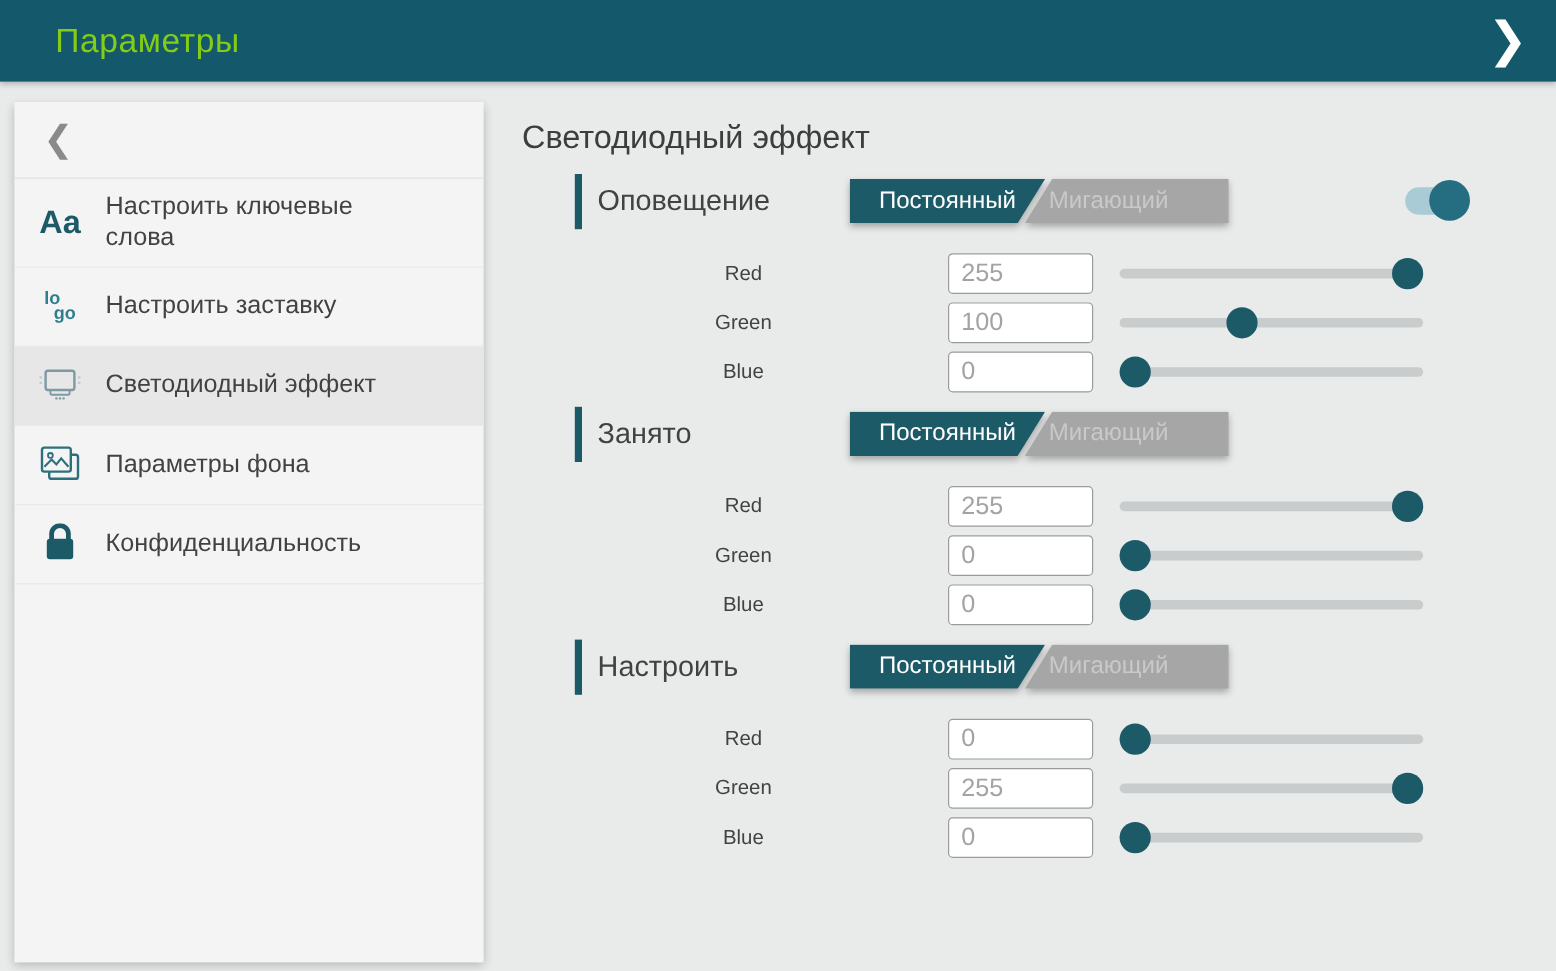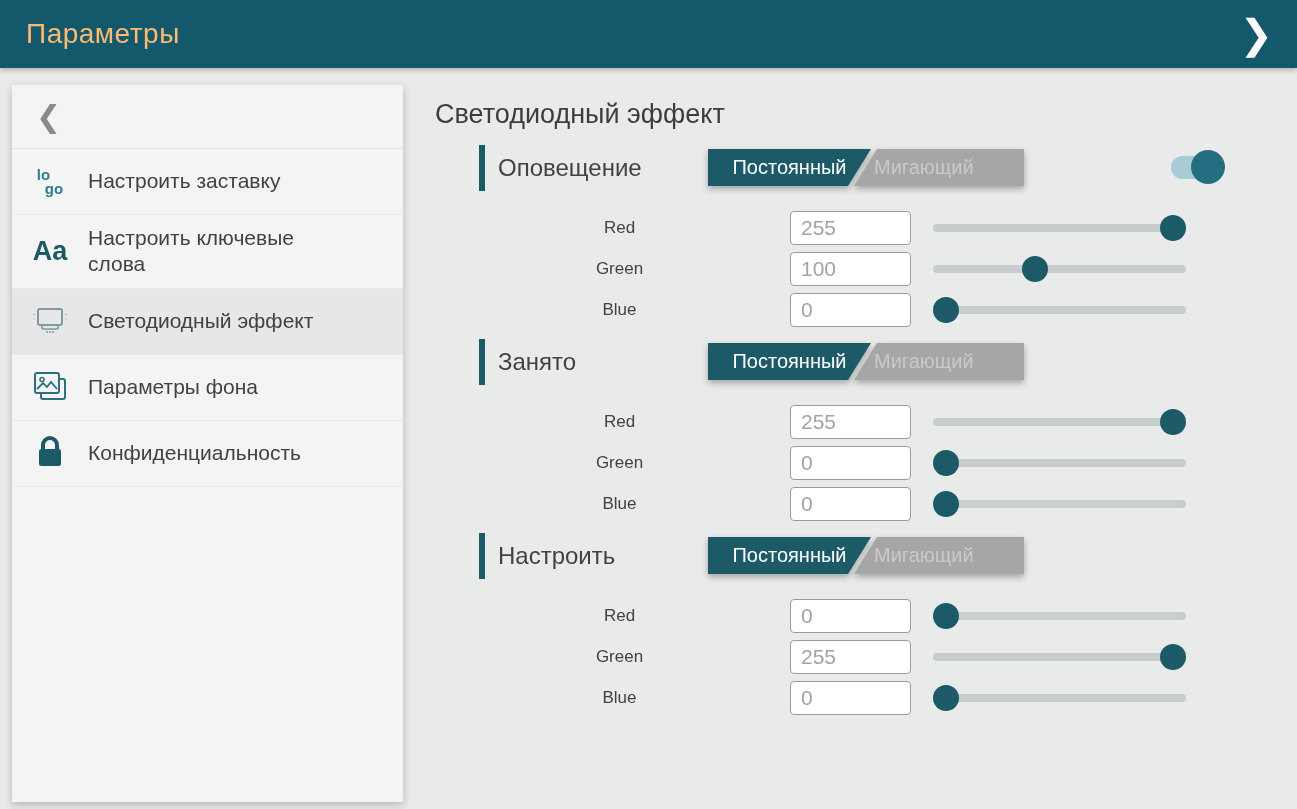--- a/index.html
+++ b/index.html
@@ -1,21 +1,21 @@
 <!DOCTYPE html>
 <html><head>
 <meta charset="utf-8">
 <style>
   * { margin:0; padding:0; box-sizing:border-box; font-family:"Liberation Sans","DejaVu Sans",sans-serif; }
   html,body { width:1297px; height:809px; background:#e9ebeb; overflow:hidden; position:relative; }
 
   
   .app-header { position:absolute; top:0; left:0; width:100%; height:68px; background:#14596b;
                 display:flex; align-items:center; box-shadow:0 2px 5px rgba(0,0,0,0.25); z-index:5; }
-  .app-title { color:#fdba74; font-size:28px; margin-left:26px; font-weight:400; letter-spacing:0.5px; }
+  .app-title { color:#84cc16; font-size:28px; margin-left:46px; font-weight:400; letter-spacing:0.5px; }
   .collapse-btn { position:absolute; right:16px; top:8px; color:#ffffff; font-size:40px; font-weight:700;
                   cursor:pointer; line-height:52px; padding:0 8px; }
 
   
   .sidebar { position:absolute; left:12px; top:85px; width:391px; height:717px; background:#f4f4f4;
              box-shadow:0 3px 8px rgba(0,0,0,0.22); z-index:2; }
   .sidebar-back { height:64px; display:flex; align-items:center; border-bottom:1px solid #e2e2e2; }
   .back-icon { color:#8a8a8a; font-size:30px; font-weight:700; margin-left:24px; cursor:pointer; }
   .nav-item { display:flex; align-items:center; border-bottom:1px solid #e9e9e9; min-height:66px;
               padding:10px 14px 10px 0; cursor:pointer; }
@@ -74,33 +74,33 @@
   <div class="collapse-btn">❯</div>
 </div>
 
 <div class="sidebar">
   <div class="sidebar-back">
     <span class="back-icon">❮</span>
   </div>
 
   <div class="nav-item">
     <span class="icon-cell">
+      <span class="aa-icon">Aa</span>
+    </span>
+    <span class="nav-label" style="max-width:250px">Настроить ключевые слова</span>
+  </div>
+
+  <div class="nav-item">
+    <span class="icon-cell">
       <span class="logo-icon">
         <span>lo</span>
         <span>go</span>
       </span>
     </span>
     <span class="nav-label">Настроить заставку</span>
-  </div>
-
-  <div class="nav-item">
-    <span class="icon-cell">
-      <span class="aa-icon">Aa</span>
-    </span>
-    <span class="nav-label" style="max-width:250px">Настроить ключевые слова</span>
   </div>
 
   <div class="nav-item selected">
     <span class="icon-cell">
       <svg width="40" height="32" viewBox="0 0 40 32">
         <rect x="8" y="4" width="24" height="16" rx="2" fill="none" stroke="#7d9aa3" stroke-width="2"></rect>
         <rect x="12" y="20" width="16" height="4" rx="1" fill="none" stroke="#7d9aa3" stroke-width="1.6"></rect>
         <line x1="3" y1="9" x2="5" y2="10" stroke="#b9c6ca" stroke-width="1.6"></line>
         <line x1="3" y1="14" x2="5" y2="14" stroke="#b9c6ca" stroke-width="1.6"></line>
         <line x1="35" y1="9" x2="37" y2="10" stroke="#b9c6ca" stroke-width="1.6"></line>

